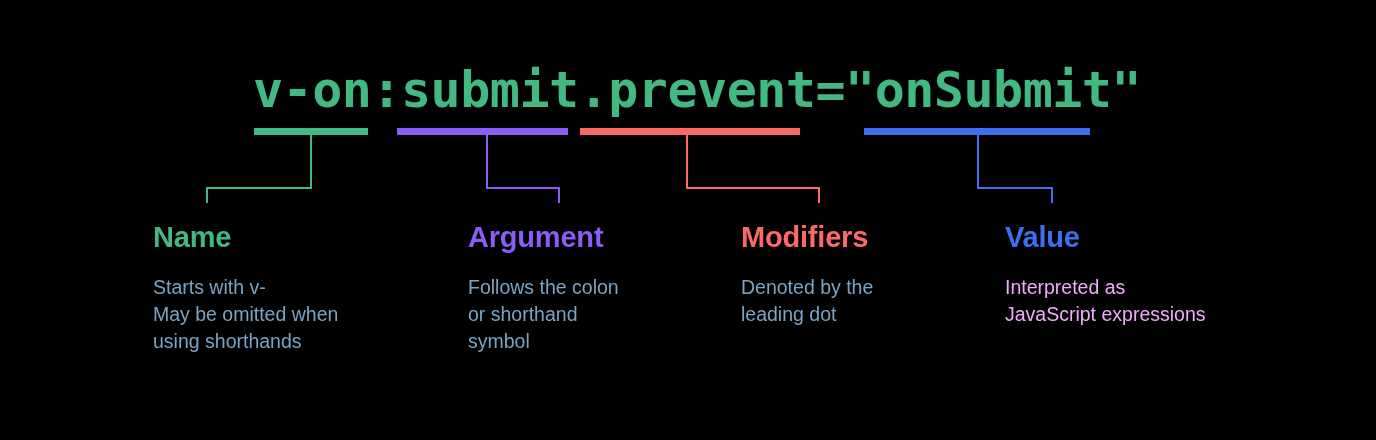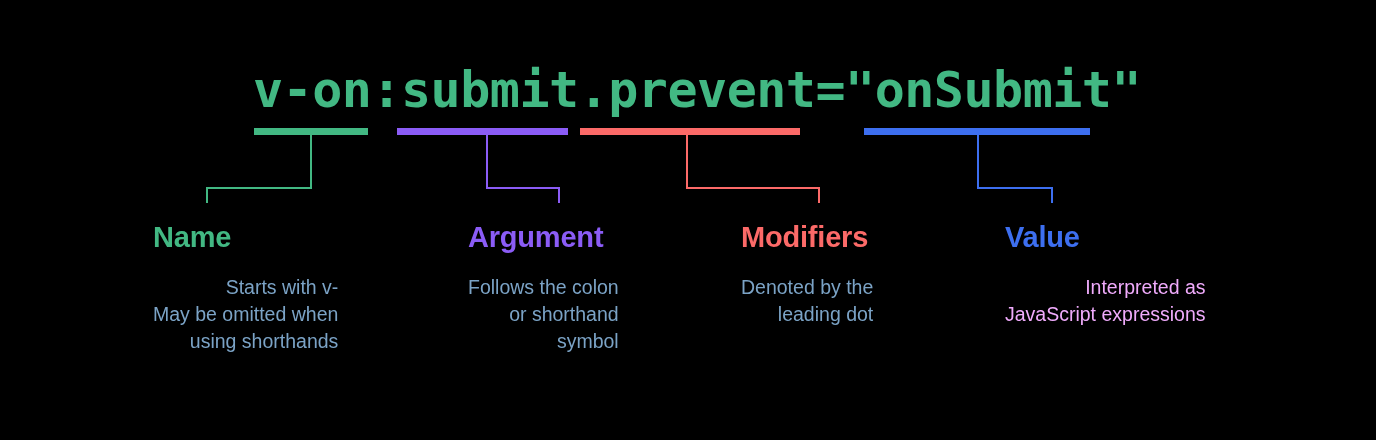--- a/index.html
+++ b/index.html
@@ -60,21 +60,20 @@
   }
   .label-desc {
     font-family: "Liberation Sans", sans-serif;
     font-size: 19.5px;
     font-weight: 400;
     line-height: 27px;
     color: #7ba3c6;
     margin: 0;
     padding-top: 18px;
     white-space: pre-line;
-    text-align: right;
   }
 </style>
 </head>
 <body>
 
 <div id="canvas" style="background: rgb(0, 0, 0);">
 
   <div class="code-line" style="color: rgb(66, 184, 131);">v-on:submit.prevent="onSubmit"</div>
 
   <svg id="connector-layer" viewBox="0 0 1376 440" xmlns="http://www.w3.org/2000/svg">

